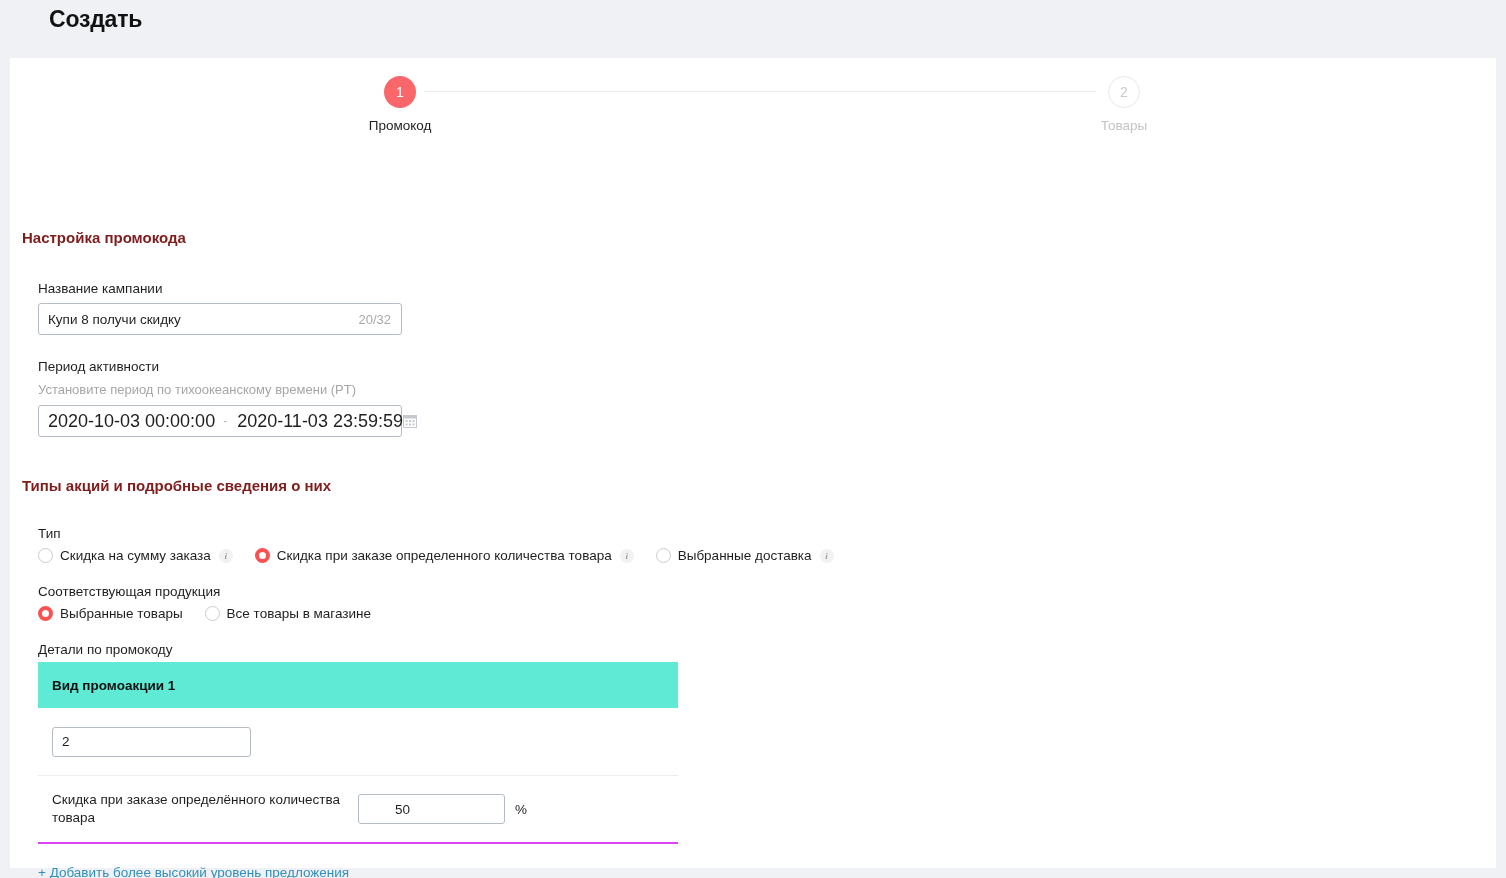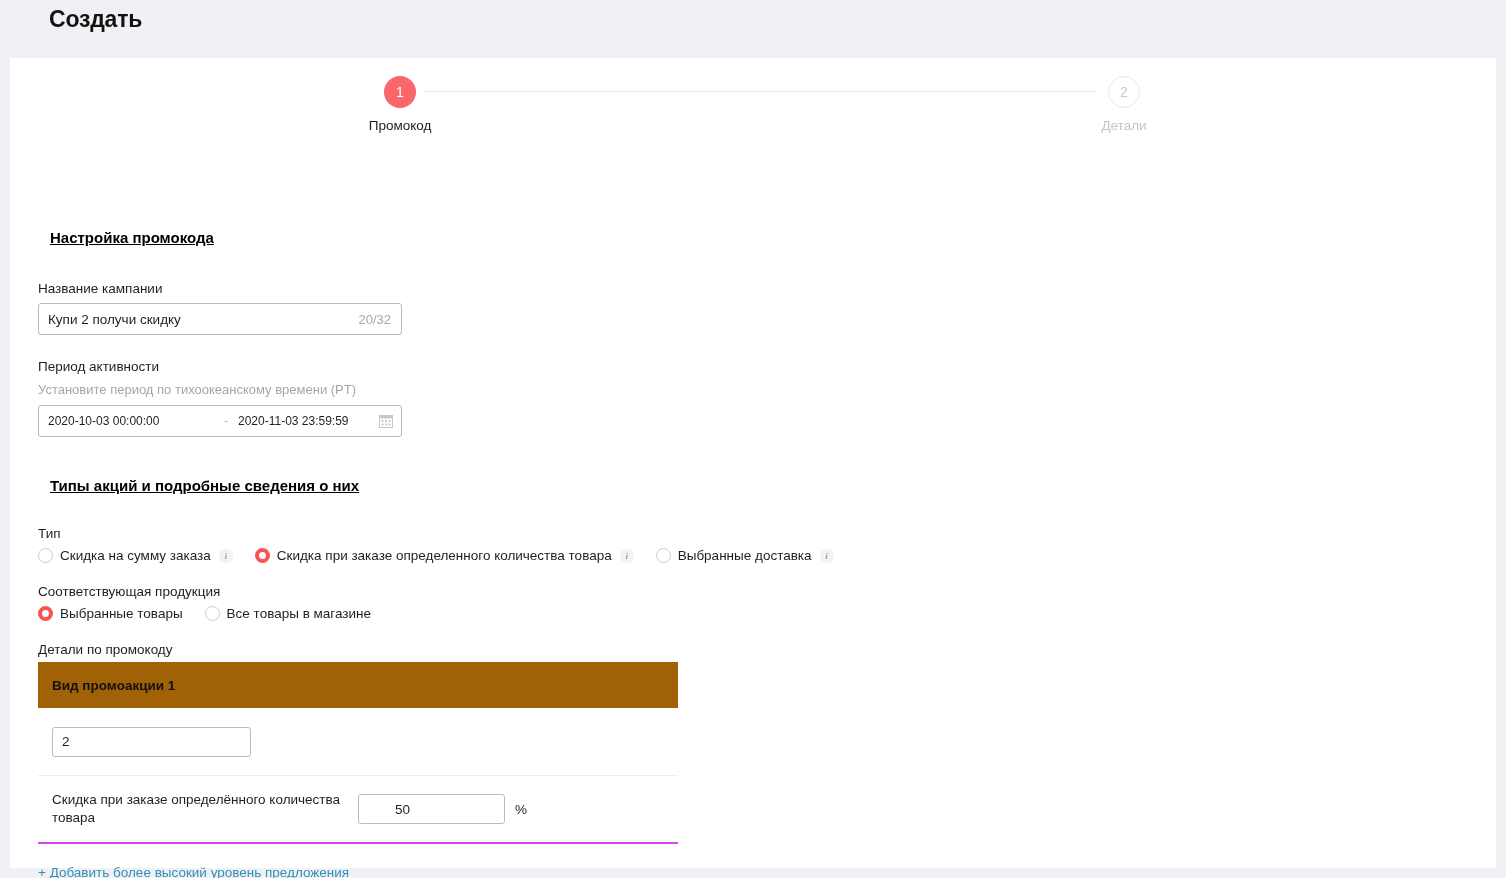--- a/index.html
+++ b/index.html
@@ -75,25 +75,24 @@
     top: 15px;
     left: 414px;
     width: 672px;
     height: 1px;
     background: #e9e9e9;
   }
 
   
   .section-title {
     position: absolute;
-    left: 40px;
+    left: 12px;
     font-size: 15px;
     font-weight: bold;
-    color: #000000;
-    text-decoration: underline;
+    color: #7f1d1d;
   }
   #sec-promo-title { top: 171px; }
   #sec-types-title { top: 419px; }
 
   .field-label {
     position: absolute;
     left: 28px;
     font-size: 13.5px;
     color: #1f1f1f;
   }
@@ -128,21 +127,21 @@
     color: #a8a8a8;
   }
 
   
   #date-range {
     left: 28px; top: 347px;
     width: 364px; height: 32px;
     padding: 0 8px 0 9px;
   }
   .date-val {
-    font-size: 12px;
+    font-size: 18px;
     color: #1f1f1f;
     white-space: nowrap;
   }
   .date-sep {
     color: #b9b9b9;
     font-size: 12px;
     margin: 0 10px 0 8px;
   }
   #date-start { width: 168px; }
   .cal-icon {
@@ -201,21 +200,21 @@
 
   
   #details-label { top: 584px; }
   .detail-table {
     position: absolute;
     left: 28px; top: 604px;
     width: 640px;
     border: 0;
   }
   .detail-head {
-    background: #a16207;
+    background: #5eead4;
     height: 46px;
     display: flex;
     align-items: center;
     padding-left: 14px;
     font-size: 13.5px;
     font-weight: bold;
     color: #111;
   }
   .detail-row {
     display: flex;
@@ -270,30 +269,30 @@
   <div class="stepper">
     <div class="step-line"></div>
 
     <div class="step step-1">
       <div class="step-circle">1</div>
       <div class="step-label">Промокод</div>
     </div>
 
     <div class="step step-2">
       <div class="step-circle">2</div>
-      <div class="step-label">Детали</div>
+      <div class="step-label">Товары</div>
     </div>
   </div>
 
   <div class="section-title" id="sec-promo-title">Настройка промокода</div>
 
   <div class="field-label" style="top:223px">Название кампании</div>
 
   <div class="input-box" id="campaign-input">
-    <span class="input-value">Купи 2 получи скидку</span>
+    <span class="input-value">Купи 8 получи скидку</span>
     <span class="input-counter">20/32</span>
   </div>
 
   <div class="field-label" style="top:301px">Период активности</div>
   <div class="field-sub" style="top:324px">Установите период по тихоокеанскому времени (PT)</div>
 
   <div class="input-box" id="date-range">
     <span class="date-val" id="date-start">2020-10-03 00:00:00</span>
     <span class="date-sep">-</span>
     <span class="date-val">2020-11-03 23:59:59</span>

